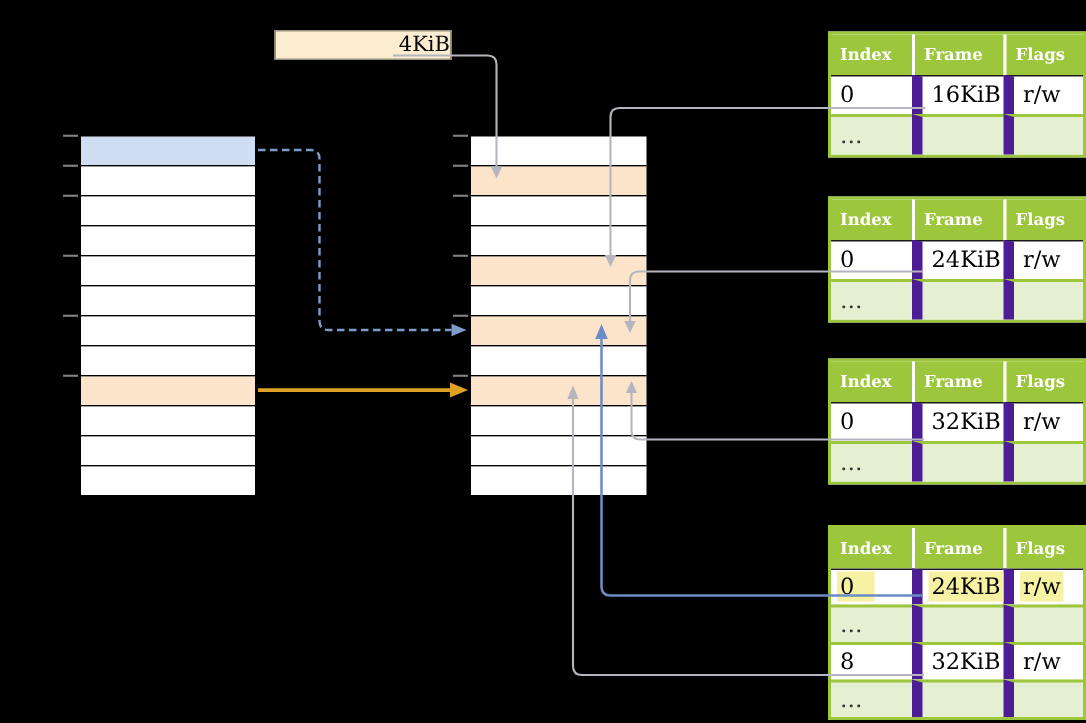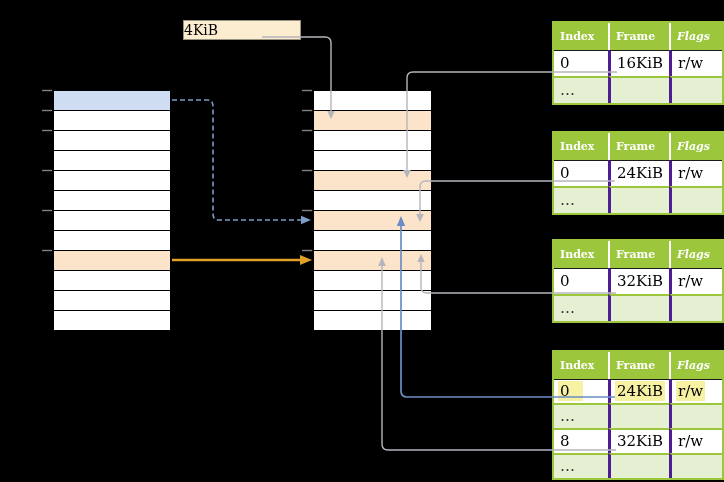--- a/index.html
+++ b/index.html
@@ -13,38 +13,38 @@
   .blue{stroke:#6B8CC4;stroke-width:1.7;}
   .hd-blue{fill:#6B8CC4;stroke:none;}
   .dblue{stroke:#7E9CC8;stroke-width:1.6;stroke-dasharray:5 3;}
   .hd-dblue{fill:#7E9CC8;stroke:none;}
   .orange{stroke:#DFA126;stroke-width:2.5;}
   .hd-orange{fill:#DFA126;stroke:none;}
   .tick{stroke:#828282;stroke-width:1.4;}
   
   .label-box{position:absolute;left:183px;top:20px;width:118px;height:20px;box-sizing:border-box;
              background:#FCEDD1;border:1px solid #97917F;display:flex;align-items:center;
-             justify-content:flex-start;font-size:14px;color:#000;z-index:2;}
+             justify-content:flex-end;font-size:14px;color:#000;z-index:2;}
   
   .mem-col{position:absolute;top:90px;height:241px;box-sizing:border-box;border:1px solid #000;
            background:#000;z-index:1;}
   .mrow{height:19px;border-bottom:1px solid #000;background:#fff;}
   .mrow:last-child{border-bottom:none;}
   .row-blue{background:#CFDDF2;}
   .row-orange{background:#FCE4CB;}
   
   table.ptable{position:absolute;left:552px;border-collapse:separate;border-spacing:0;
                border:2px solid #9CC63C;background:#fff;z-index:2;font-size:15px;line-height:1;}
   .ptable th{background:#9CC63C;color:#fff;font-weight:bold;text-align:left;
              padding:2px 0 2px 6px;height:23px;font-size:11px;vertical-align:middle;}
-  .ptable th.w1{width:48px;} .ptable th.w2{width:53px;} .ptable th.w3{width:45px;font-style:italic;}
+  .ptable th.w1{width:48px;} .ptable th.w2{width:53px;} .ptable th.w3{width:45px;}
   .ptable th + th{border-left:2px solid #fff;margin-left:36px;}
   .ptable td{background:#fff;color:#000;padding:0 0 0 6px;height:25px;vertical-align:middle;}
   .t4 td{height:23px;}
-  .ptable td + td{border-left:3px solid #4c1d95;}
+  .ptable td + td{border-left:7px solid #4c1d95;}
   .ptable tr.first td{border-top:1px solid #1a1a1a;}
   .ptable tr.sep td{border-top:2px solid #9CC63C;}
   .ptable tr.dots td{background:#E5EFD2;color:#333;}
   .hl{background:#F7F1A3;padding:1px 2px;margin-left:-2px;}
   .hl-wide{padding-right:13px;}
 </style>
 </head>
 <body>
 
 <div class="stage">

